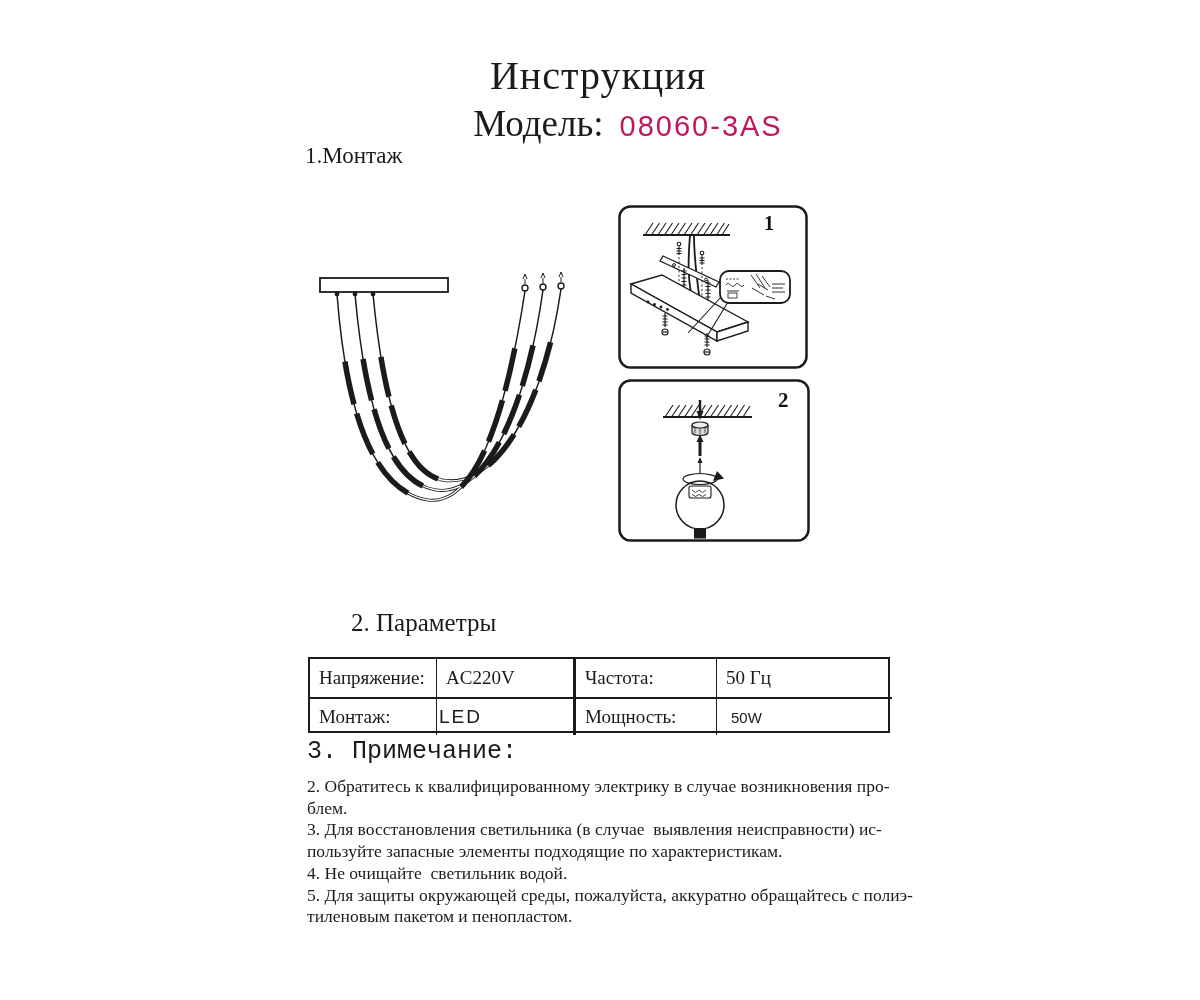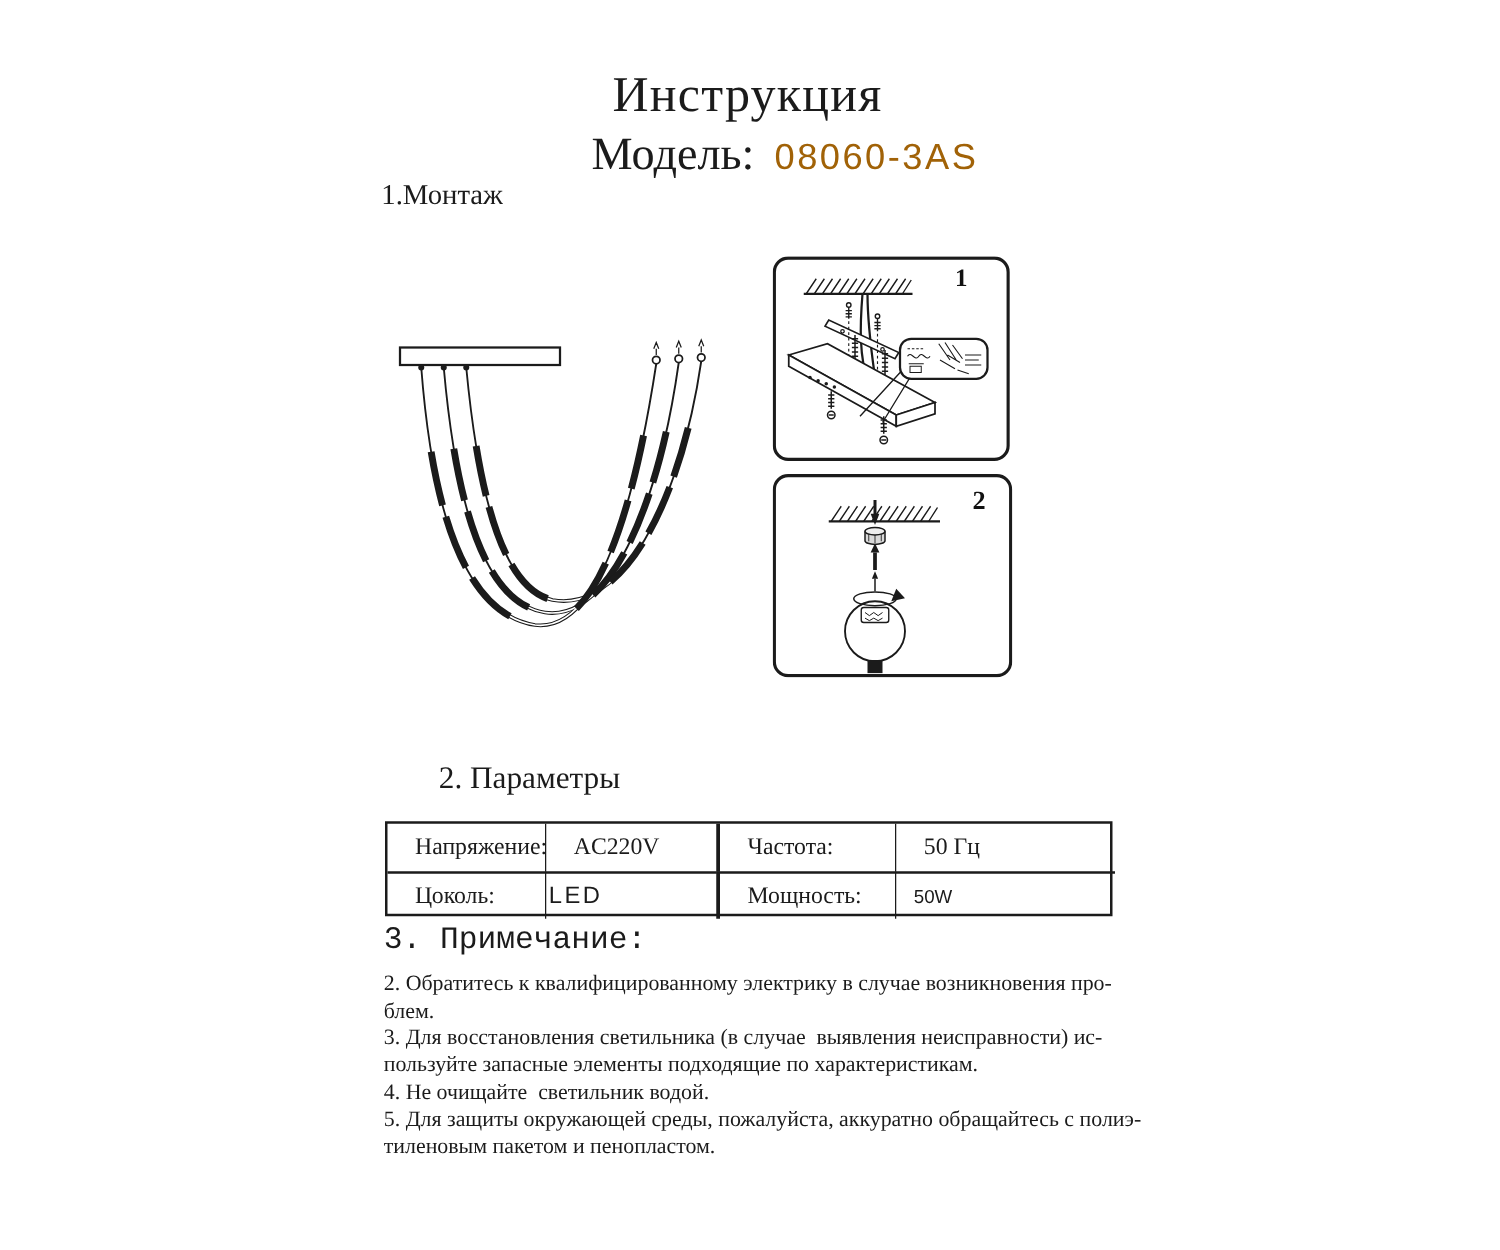--- a/index.html
+++ b/index.html
@@ -13,40 +13,40 @@
     top:52px;left:598px;transform:translateX(-50%);
     font-size:40px;letter-spacing:1px;white-space:nowrap;
   }
   .model-line{
     top:102px;left:628px;transform:translateX(-50%);
     display:flex;align-items:baseline;white-space:nowrap;
   }
   .model-label{font-size:37px;}
   .model-value{
     font-family:"Liberation Sans","DejaVu Sans",sans-serif;
-    font-size:29px;letter-spacing:2px;margin-left:16px;color:#a16207;text-align:right;
+    font-size:29px;letter-spacing:2px;margin-left:16px;color:#be185d;text-align:right;
   }
   .h-montage{top:143px;left:305px;font-size:23px;}
   .h-params{top:609px;left:307px;font-size:25px;margin-left:44px;}
   .h-notes{top:737px;left:307px;font-size:25px;font-family:Liberation Mono, monospace;}
 
   .fig{background:#fff;}
   .fig-num{position:absolute;font-weight:bold;font-size:20px;color:#111;}
 
   
   .params-table{
     top:657px;left:308px;width:582px;height:76px;
     display:grid;
     grid-template-columns:126px 137px 143px 176px;
     grid-template-rows:38px 38px;
     border:2.5px solid #1b1b1b;box-sizing:border-box;
     font-size:19px;
   }
   .params-table .cell{
-    display:flex;align-items:center;padding-left:22px;box-sizing:border-box;
+    display:flex;align-items:center;padding-left:9px;box-sizing:border-box;
     border-top:2px solid #1b1b1b;white-space:nowrap;overflow:hidden;font-family:Liberation Serif, serif;
   }
   .params-table .cell.r0{border-top:none;}
   .params-table .cell.c1{border-left:1.5px solid #1b1b1b;}
   .params-table .cell.c2{border-left:3px solid #1b1b1b;}
   .params-table .cell.c3{border-left:1.5px solid #1b1b1b;}
   .params-table .val-led{
     font-family:"Liberation Sans","DejaVu Sans",sans-serif;
     letter-spacing:2px;font-size:19px;padding-left:2px;
   }
@@ -211,21 +211,21 @@
   <div class="fig-num" style="left:160px;top:9px;font-size:21px;">2</div>
 </div>
 
 <div class="abs h-params">2. Параметры</div>
 
 <div class="abs params-table">
   <div class="cell r0 c0">Напряжение:</div>
   <div class="cell r0 c1">AC220V</div>
   <div class="cell r0 c2">Частота:</div>
   <div class="cell r0 c3">50 Гц</div>
-  <div class="cell r1 c0">Цоколь:</div>
+  <div class="cell r1 c0">Монтаж:</div>
   <div class="cell r1 c1 val-led">LED</div>
   <div class="cell r1 c2">Мощность:</div>
   <div class="cell r1 c3 val-power">50W</div>
 </div>
 
 <div class="abs h-notes">3. Примечание:</div>
 
 <div class="abs notes">
   <div class="note">2. Обратитесь к квалифицированному электрику в случае возникновения про-
 блем.</div>

